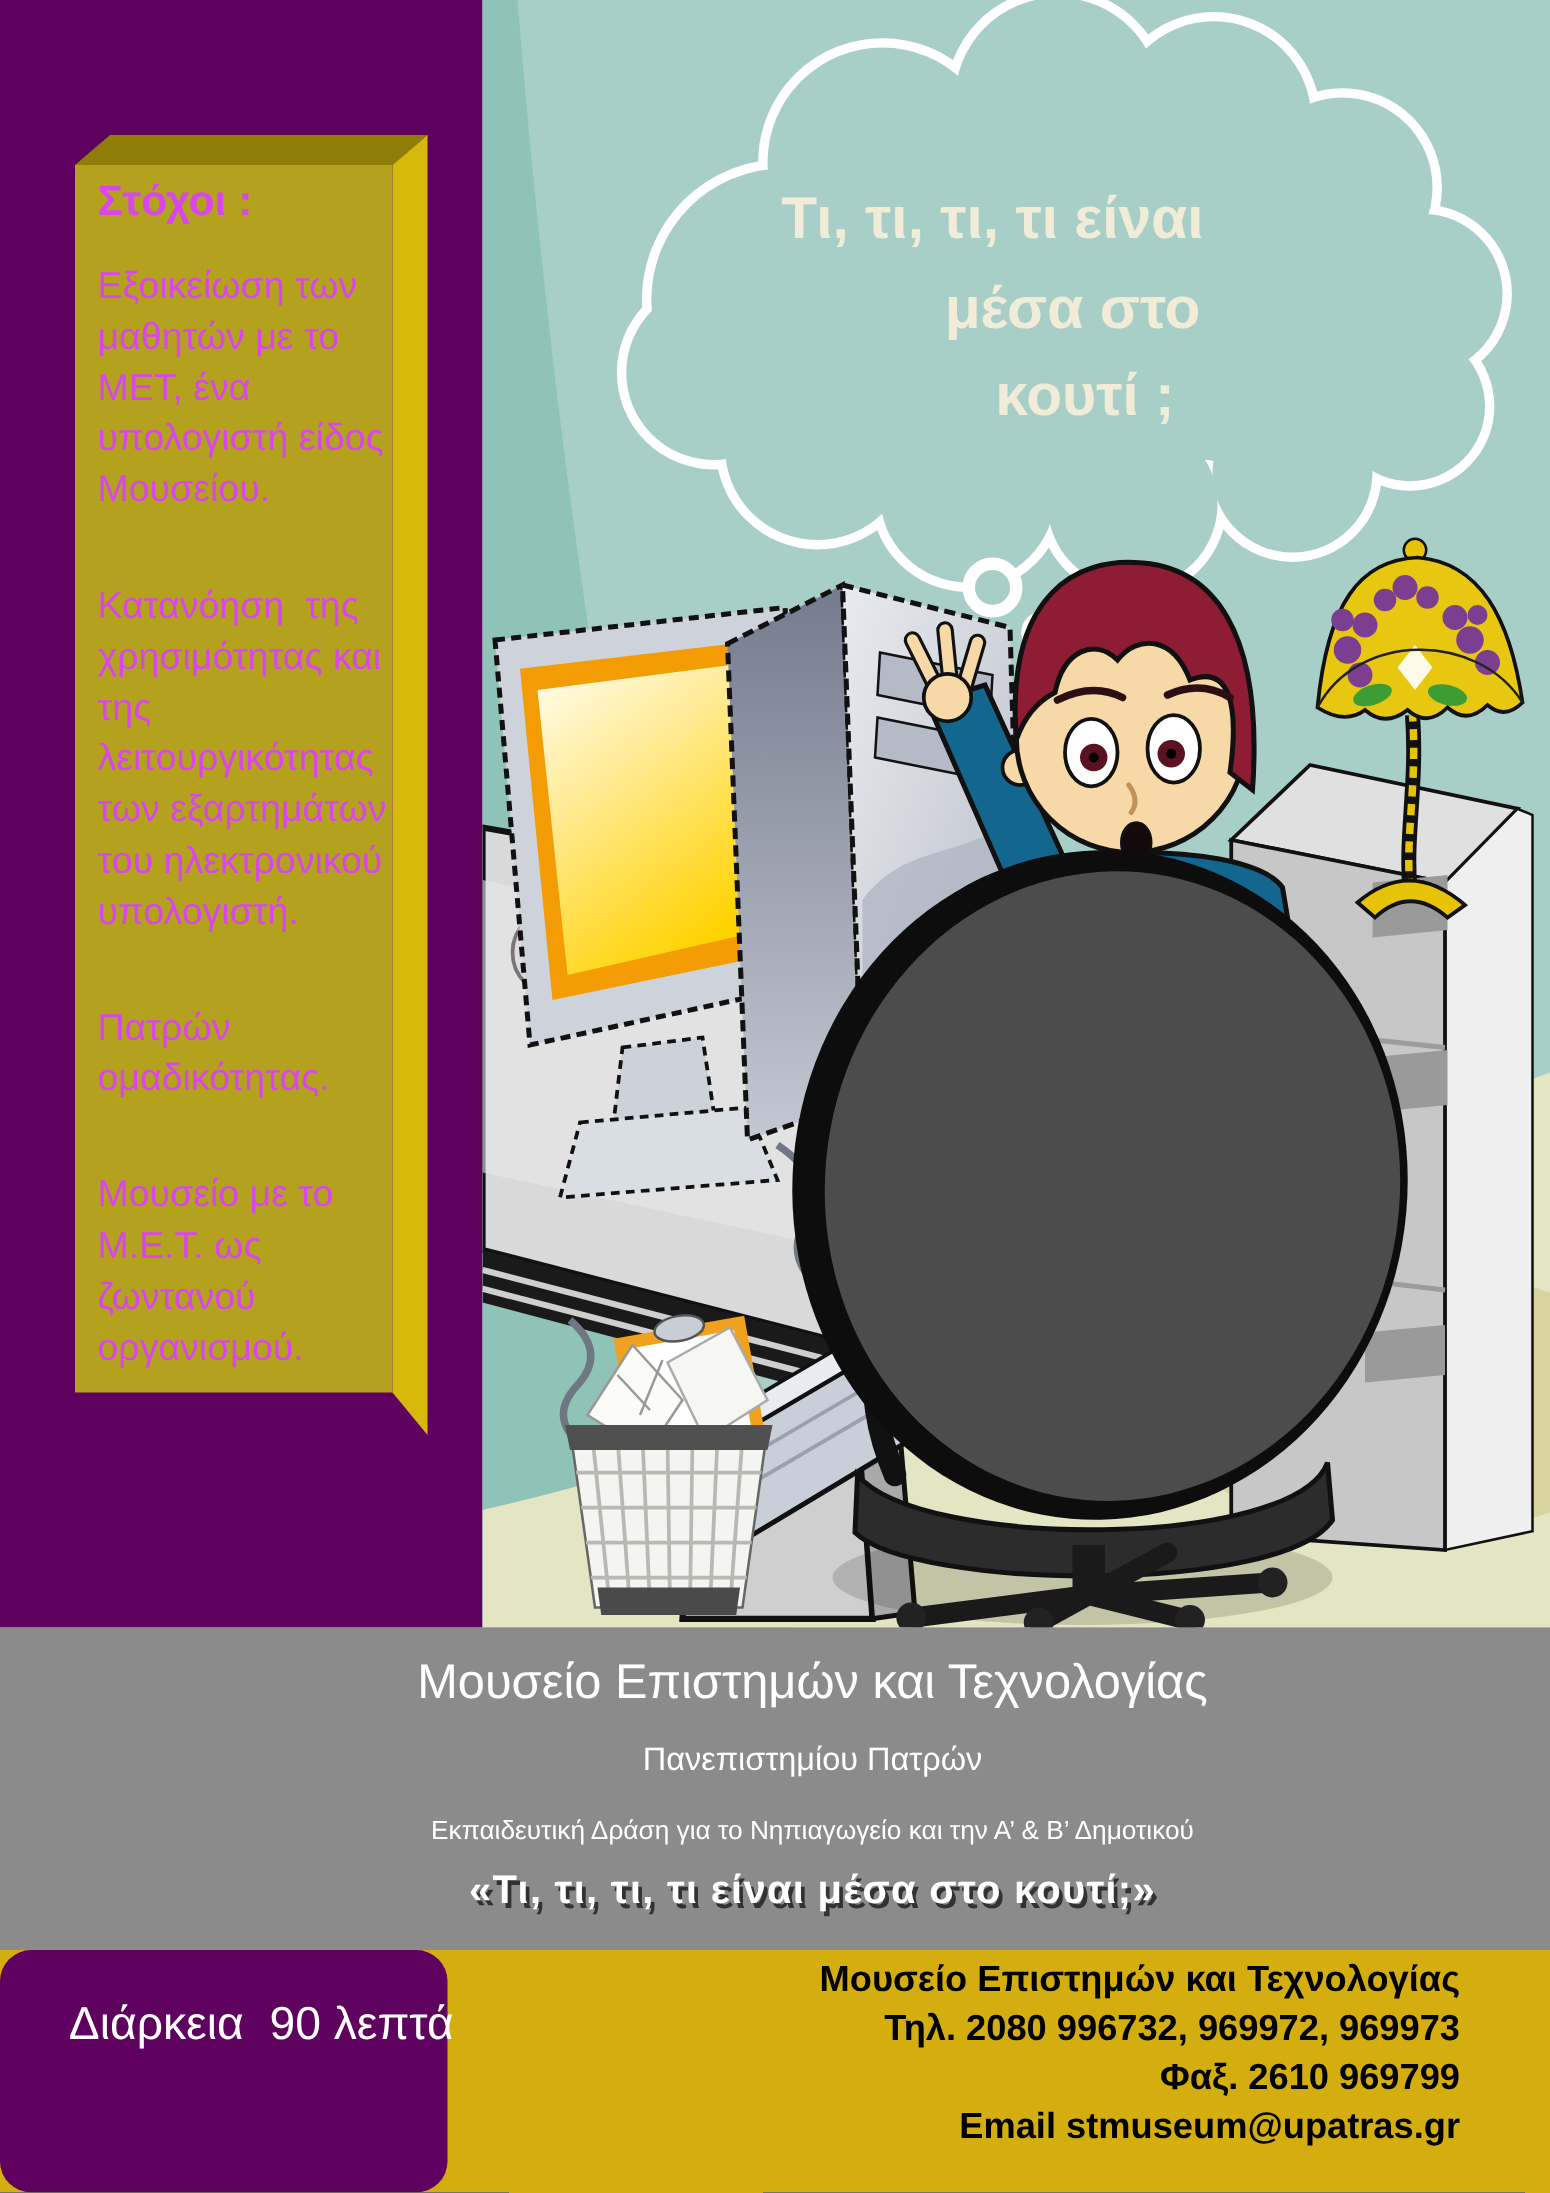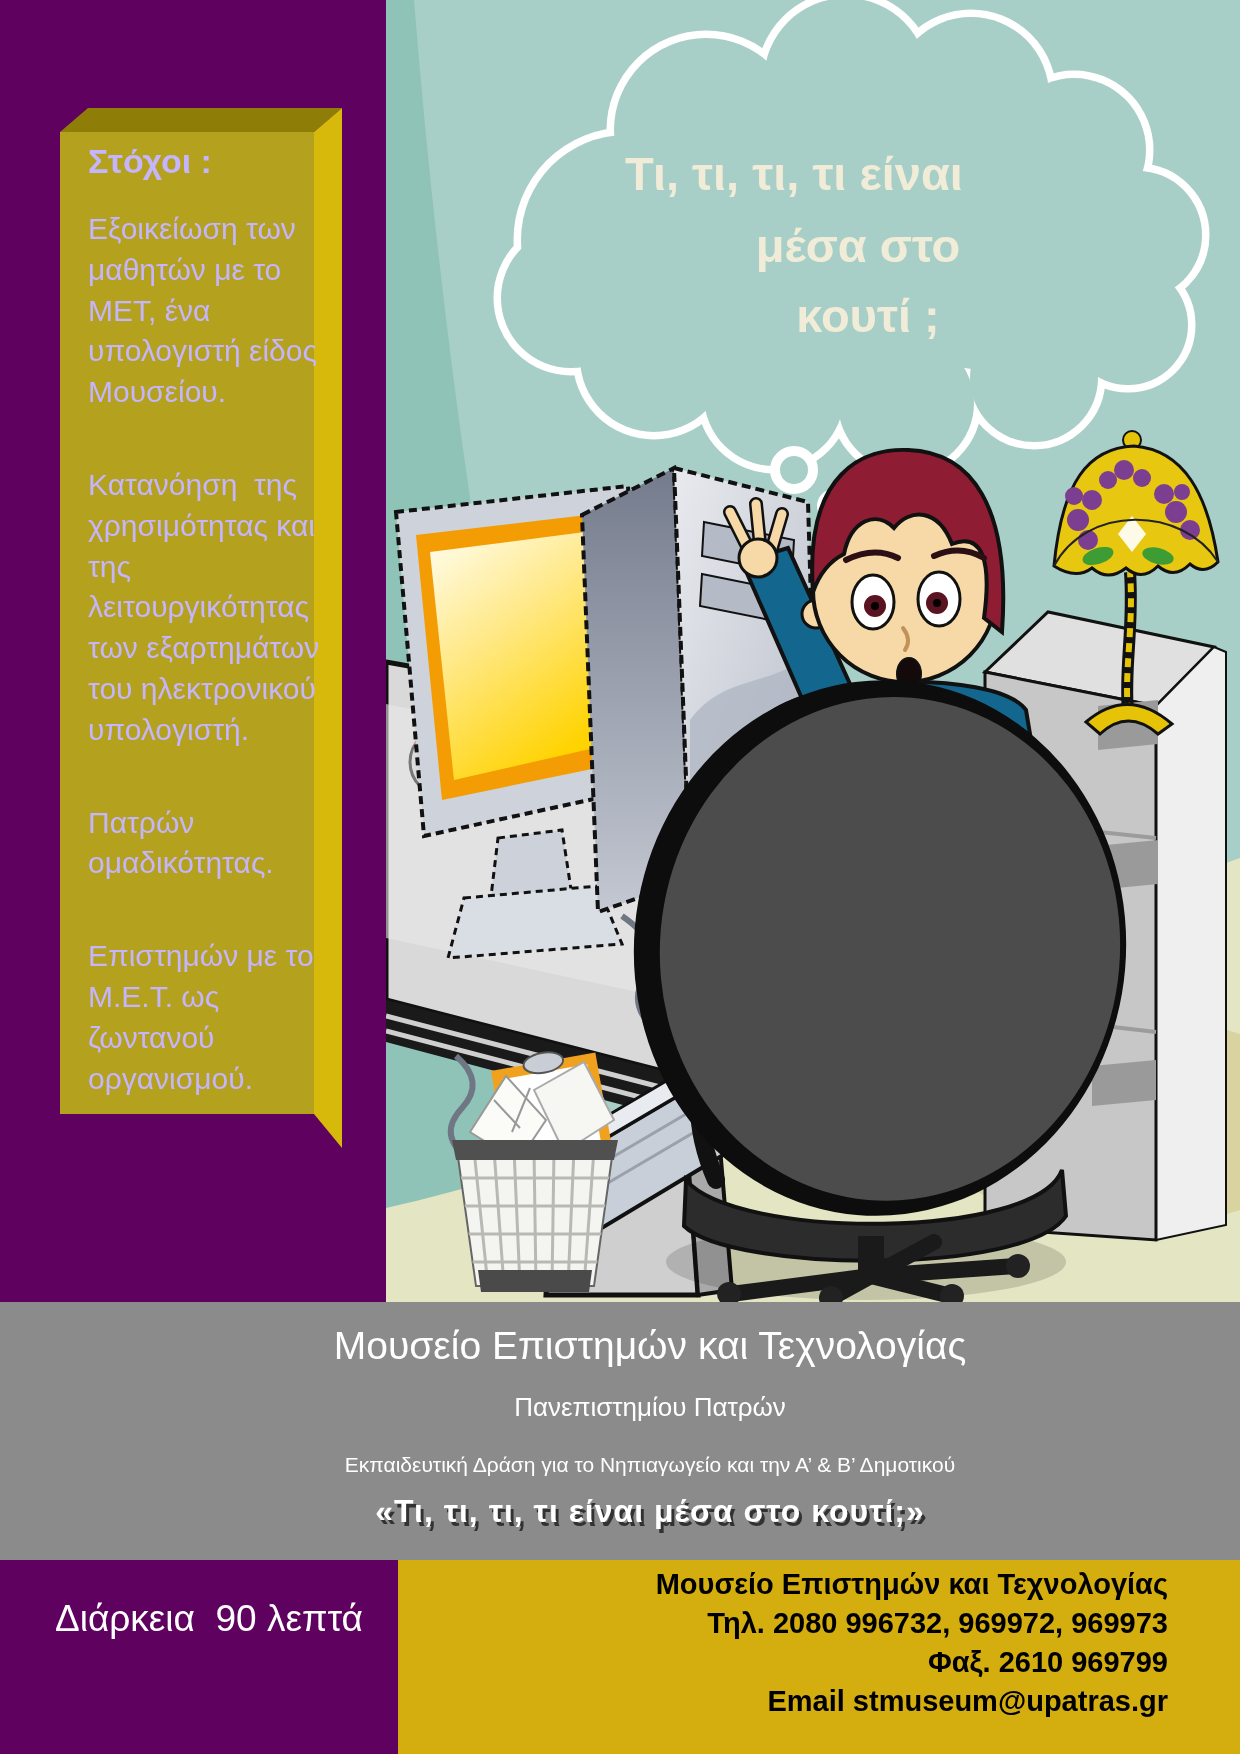--- a/index.html
+++ b/index.html
@@ -1,36 +1,36 @@
 <!DOCTYPE html>
 <html><head>
 <meta charset="utf-8">
 <style>
   html,body{margin:0;padding:0;background:#2b2b2b;}
   .poster{position:relative;width:1240px;height:1754px;overflow:hidden;
           font-family:"Liberation Sans",sans-serif;background:#a8cfc7;}
   
   .sidebar{position:absolute;left:0;top:0;width:386px;height:1302px;background:#5e015f;}
   .goals-box-svg{position:absolute;left:52px;top:100px;}
-  .goals-text{position:absolute;left:88px;top:142px;width:238px;color:#c4b5fd;}
+  .goals-text{position:absolute;left:78px;top:142px;width:238px;color:#d946ef;}
   .goals-heading{font-size:34px;font-weight:bold;margin:0 0 28px 0;}
   .goal{font-size:30px;line-height:1.36;margin:0 0 52px 0;white-space:pre-wrap;}
   
   .scene{position:absolute;left:386px;top:0;width:854px;height:1302px;}
   
   .banner{position:absolute;left:0;top:1302px;width:1240px;height:258px;background:#8b8b8b;
           color:#fff;text-align:center;box-sizing:border-box;padding:16px 0 0 60px;}
   .banner-title{font-size:39px;margin:6px 0 24px 0;}
   .banner-title2{font-size:26px;margin:0 0 30px 0;}
   .banner-subtitle{font-size:21px;margin:0 0 16px 0;}
   .banner-activity{font-size:32px;font-weight:bold;letter-spacing:1px;
                    text-shadow:3px 4px 0 rgba(45,45,45,.95);margin:0;}
   
   .footer-gold{position:absolute;left:0;top:1560px;width:1240px;height:194px;background:#d4ad0e;}
-  .footer-purple{position:absolute;left:0;top:1560px;width:398px;height:194px;background:#5e015f;}
+  .footer-purple{position:absolute;left:0;top:1560px;width:358px;height:194px;background:#5e015f;border-radius:25px;}
   .duration{position:absolute;left:55px;top:38px;color:#fff;font-size:37px;white-space:pre;}
   .contact{position:absolute;right:72px;top:6px;text-align:right;color:#000;
            font-size:29px;font-weight:bold;line-height:1.28;}
   .contact div{margin:0 0 2px 0;}
 </style>
 </head>
 <body>
 
 <div class="poster">
 
@@ -38,21 +38,21 @@
     <svg class="goals-box-svg" width="300" height="1070" viewBox="0 0 300 1070">
       <polygon points="8,32 36,8 290,8 262,32" fill="#8e7e08"></polygon>
       <polygon points="262,32 290,8 290,1048 262,1014" fill="#d7b90c"></polygon>
       <polygon points="8,32 262,32 262,1014 8,1014" fill="#b4a11d"></polygon>
     </svg>
     <div class="goals-text">
       <p class="goals-heading">Στόχοι :</p>
       <p class="goal">Εξοικείωση των μαθητών με το ΜΕΤ, ένα υπολογιστή είδος Μουσείου.</p>
       <p class="goal">Κατανόηση  της χρησιμότητας και της λειτουργικότητας των εξαρτημάτων του ηλεκτρονικού υπολογιστή.</p>
       <p class="goal">Πατρών ομαδικότητας.</p>
-      <p class="goal">Επιστημών με το Μ.Ε.Τ. ως ζωντανού οργανισμού.</p>
+      <p class="goal">Μουσείο με το Μ.Ε.Τ. ως ζωντανού οργανισμού.</p>
     </div>
   </div>
 
   <svg class="scene" width="854" height="1302" viewBox="0 0 854 1302">
     <defs>
       <linearGradient id="screenGrad" x1="0" y1="0" x2="0.55" y2="1">
         <stop offset="0" stop-color="#fffef2"></stop>
         <stop offset="0.45" stop-color="#ffe98a"></stop>
         <stop offset="1" stop-color="#ffd300"></stop>
       </linearGradient>

